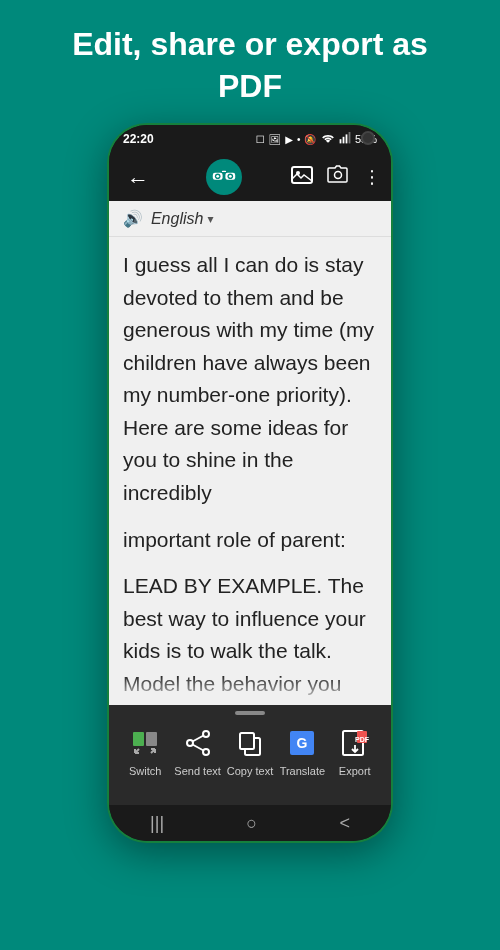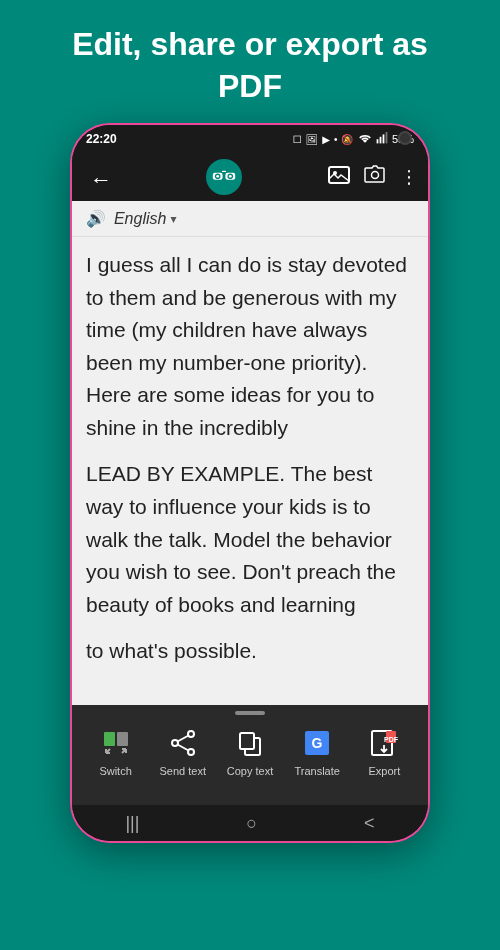--- a/index.html
+++ b/index.html
@@ -19,23 +19,23 @@
       font-size: 32px;
       font-weight: bold;
       text-align: center;
       padding: 24px 40px 16px;
       line-height: 1.3;
       border-radius: 17px;
     }
 
     .phone-wrapper {
       position: relative;
-      width: 360px;
+      width: 286px;
       height: 720px;
-      background: #ec4899;
+      background: #15803d;
       border-radius: 40px;
       padding: 2px;
       box-shadow: 0 10px 40px rgba(0,0,0,0.4);
     }
 
     .phone-inner {
       width: 100%;
       height: 100%;
       background: #1a1a1a;
       border-radius: 38px;
@@ -341,20 +341,21 @@
     <div class="content-area">
 
       <div class="language-bar">
         <span class="speaker-icon">🔊</span>
         <span class="language-label">English</span>
         <span class="dropdown-arrow">▾</span>
       </div>
 
       <div class="text-content text-fade">
         <p>I guess all I can do is stay devoted to them and be generous with my time (my children have always been my number-one priority). Here are some ideas for you to shine in the incredibly</p>
+        <p>important role of parent:</p>
         <p>LEAD BY EXAMPLE. The best way to influence your kids is to walk the talk. Model the behavior you wish to see. Don't preach the beauty of books and learning</p>
         <p>to what's possible.</p>
       </div>
     </div>
 
     <div class="bottom-toolbar">
       <div class="handle-bar"></div>
       <div class="bottom-actions">
 
         <div class="action-item">

